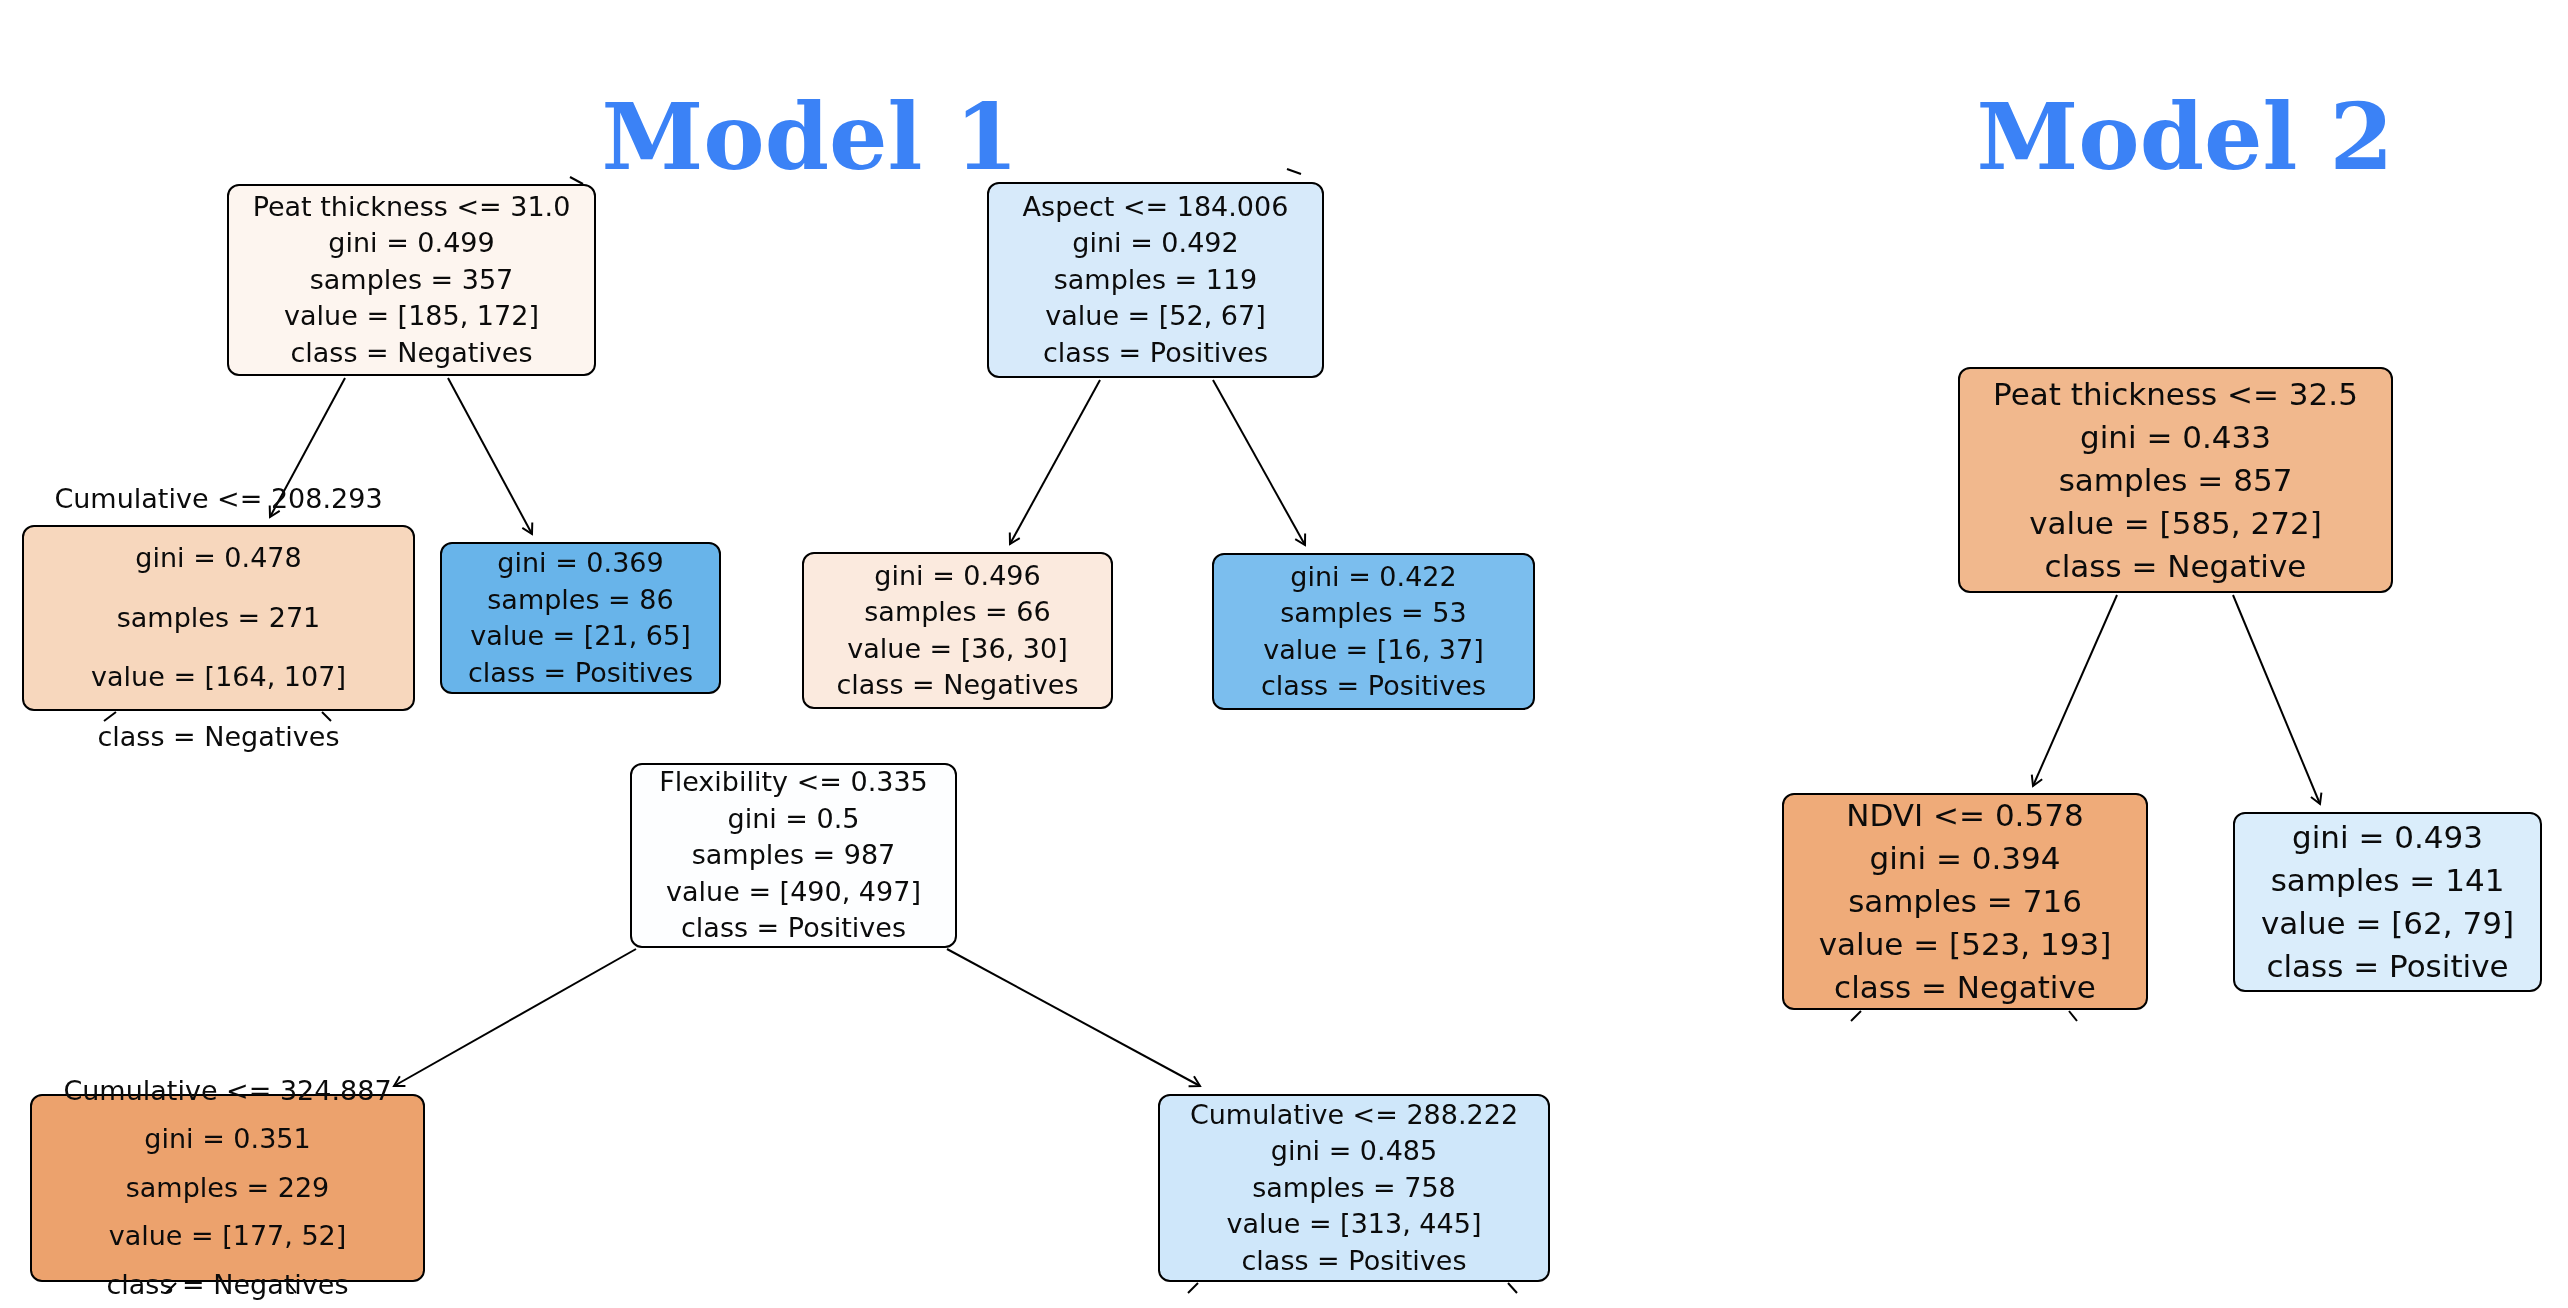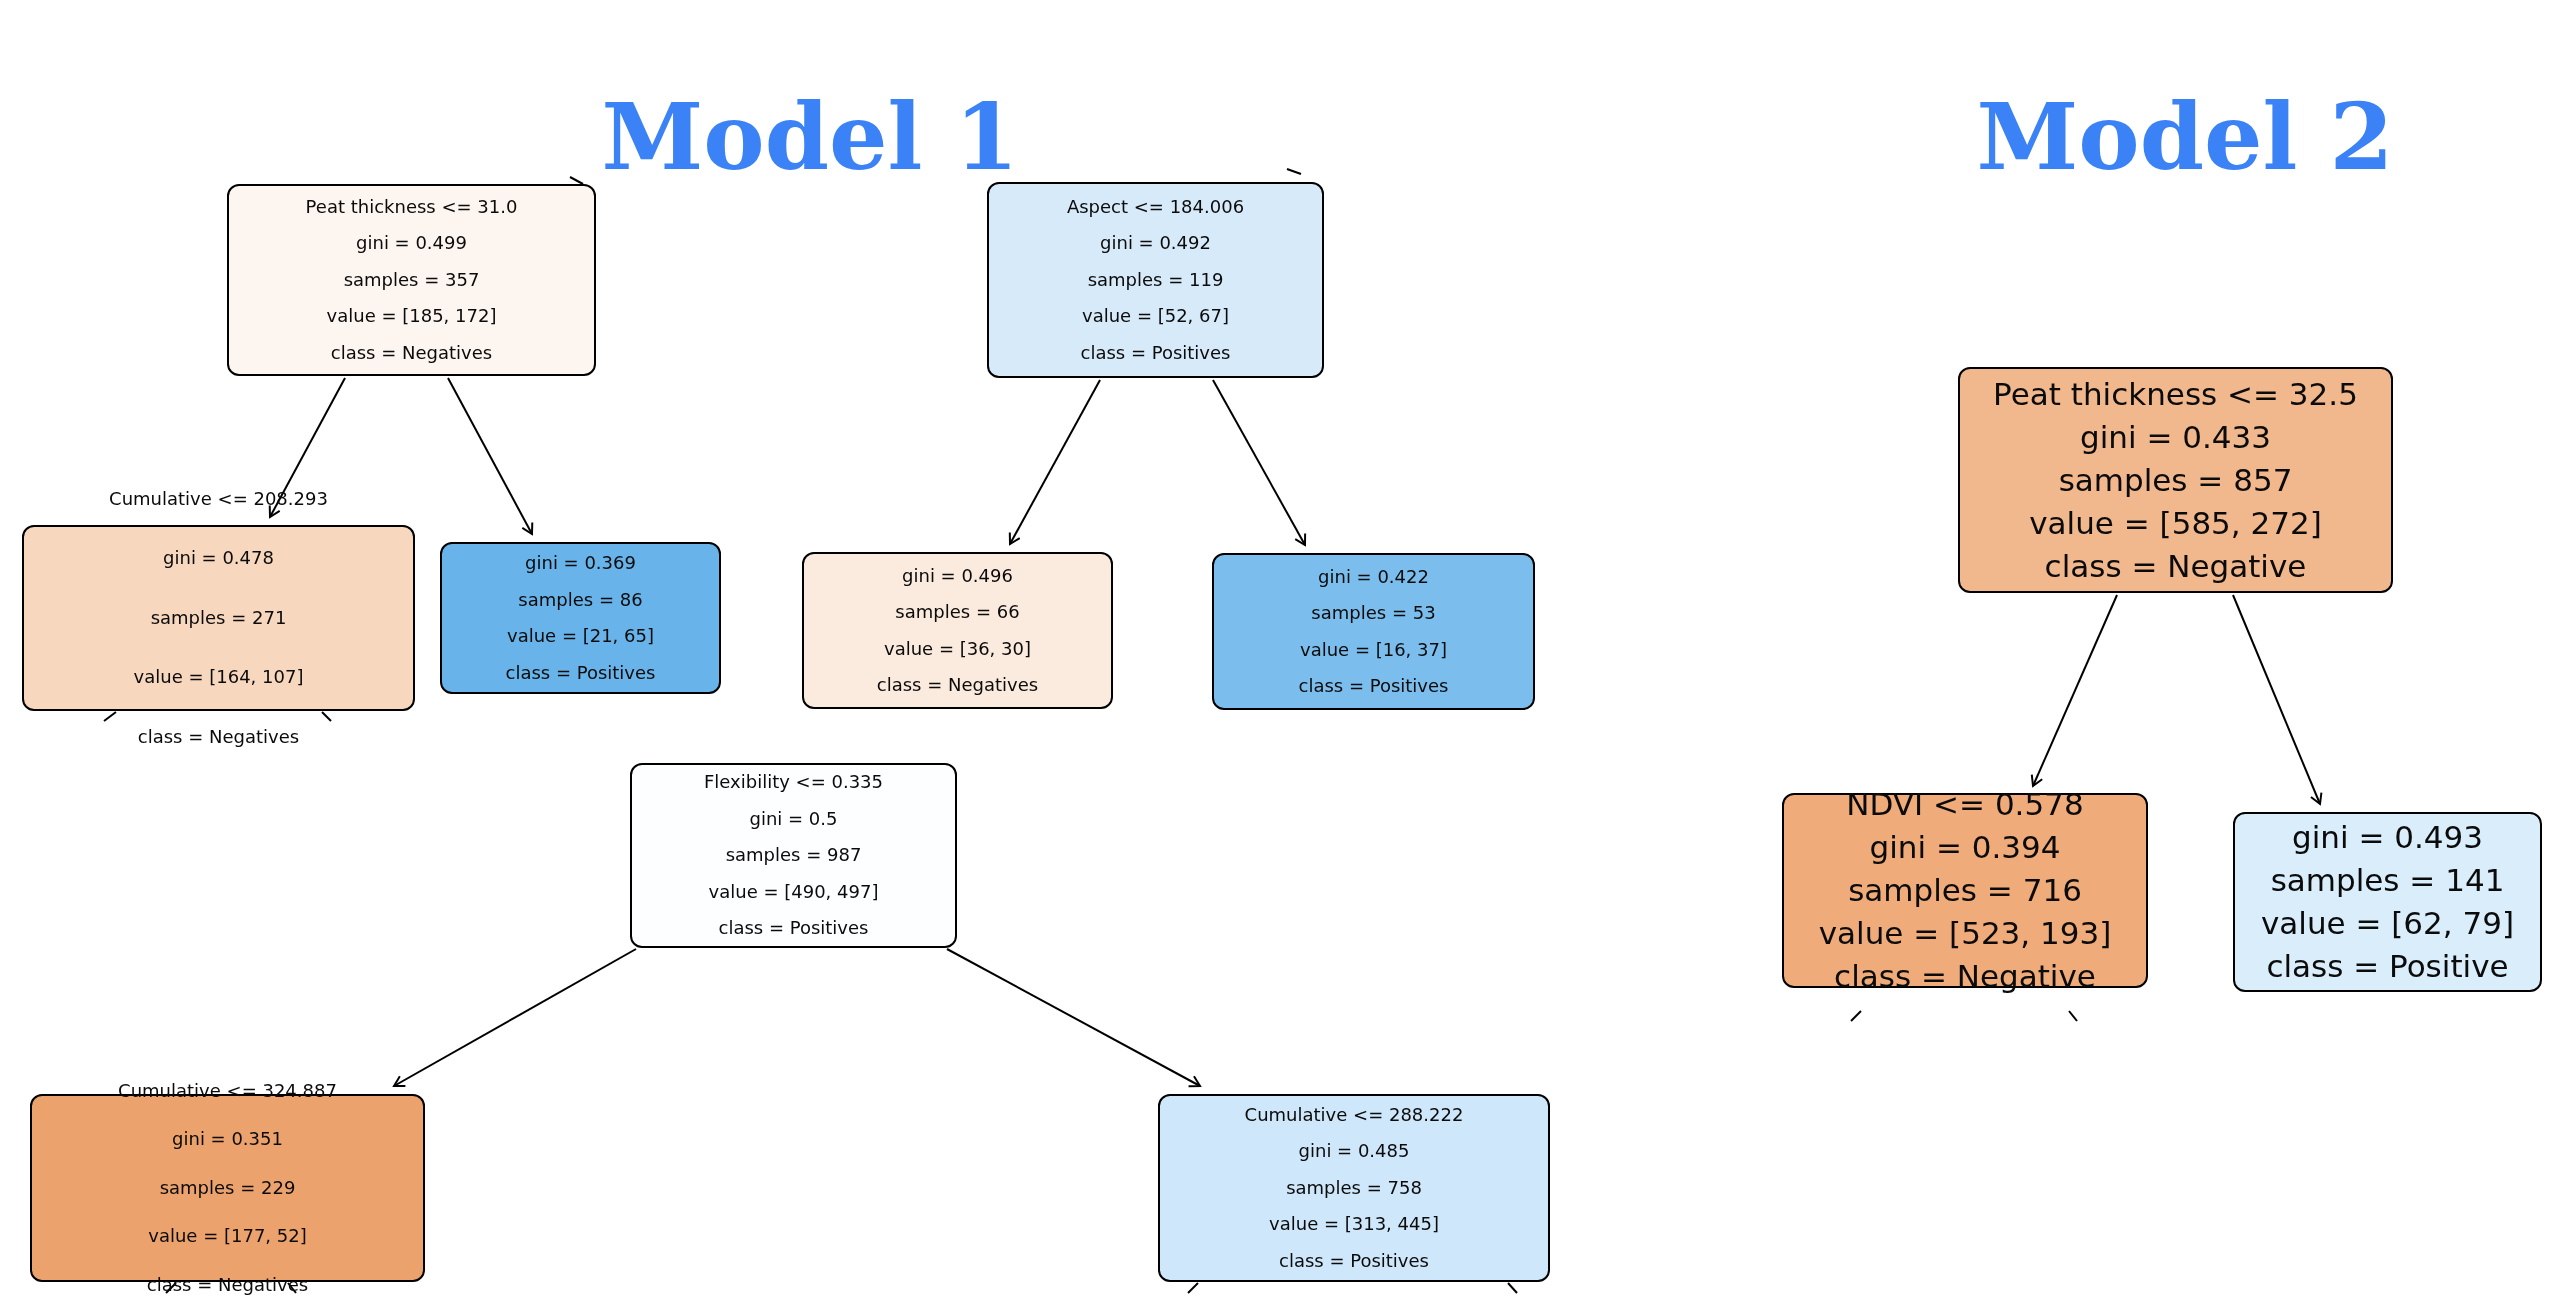--- a/index.html
+++ b/index.html
@@ -31,21 +31,21 @@
     border-radius:12px;
     display:flex;
     flex-direction:column;
     justify-content:center;
     align-items:center;
     text-align:center;
     color:#0b0b0b;
     padding:2px 4px;
     white-space:nowrap;
   }
-  .node.m1{font-size:18px;line-height:36.5px;}
+  .node.m1{font-size:27px;line-height:36.5px;}
   .node.m2{font-size:31px;line-height:43px;}
 </style>
 </head>
 <body>
 
 <div id="canvas">
   <h1 id="title-model1" class="model-title">Model 1</h1>
   <h1 id="title-model2" class="model-title">Model 2</h1>
 
   <svg id="edge-layer" width="2568" height="1308" viewBox="0 0 2568 1308">
@@ -137,21 +137,21 @@
         <div class="node-line">value = [313, 445]</div>
         <div class="node-line">class = Positives</div>
       </div>
       <div class="node m2" style="left: 1958px; top: 367px; width: 435px; height: 226px; background: rgb(241, 184, 141); border-color: rgb(0, 0, 0);">
         <div class="node-line">Peat thickness &lt;= 32.5</div>
         <div class="node-line">gini = 0.433</div>
         <div class="node-line">samples = 857</div>
         <div class="node-line">value = [585, 272]</div>
         <div class="node-line">class = Negative</div>
       </div>
-      <div class="node m2" style="left: 1782px; top: 793px; width: 366px; height: 195px; background: rgb(239, 171, 121); border-color: rgb(0, 0, 0);">
+      <div class="node m2" style="left: 1782px; top: 793px; width: 366px; height: 217px; background: rgb(239, 171, 121); border-color: rgb(0, 0, 0);">
         <div class="node-line">NDVI &lt;= 0.578</div>
         <div class="node-line">gini = 0.394</div>
         <div class="node-line">samples = 716</div>
         <div class="node-line">value = [523, 193]</div>
         <div class="node-line">class = Negative</div>
       </div>
       <div class="node m2" style="left: 2233px; top: 812px; width: 309px; height: 180px; background: rgb(218, 237, 251); border-color: rgb(0, 0, 0);">
         <div class="node-line">gini = 0.493</div>
         <div class="node-line">samples = 141</div>
         <div class="node-line">value = [62, 79]</div>

